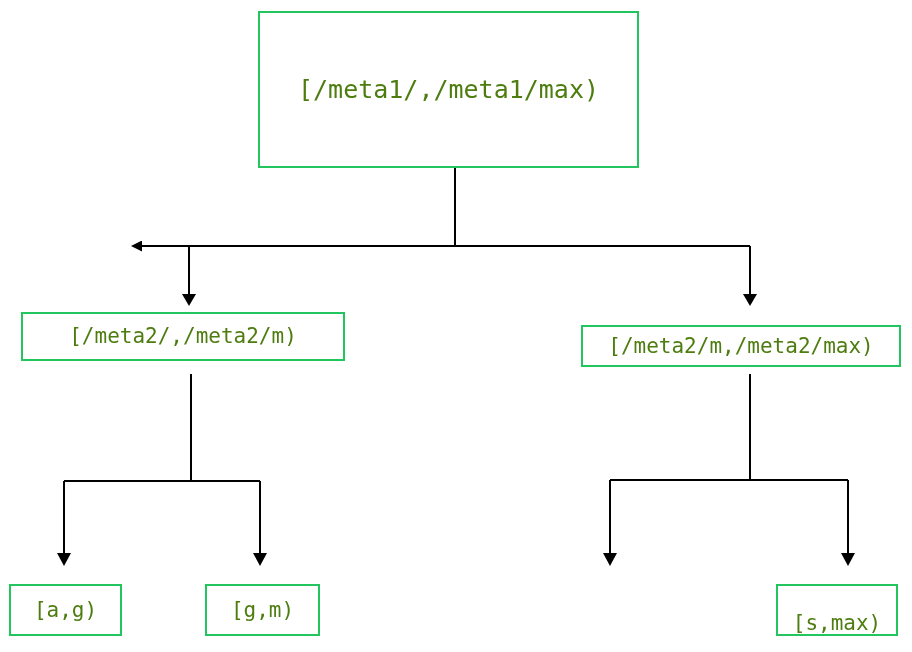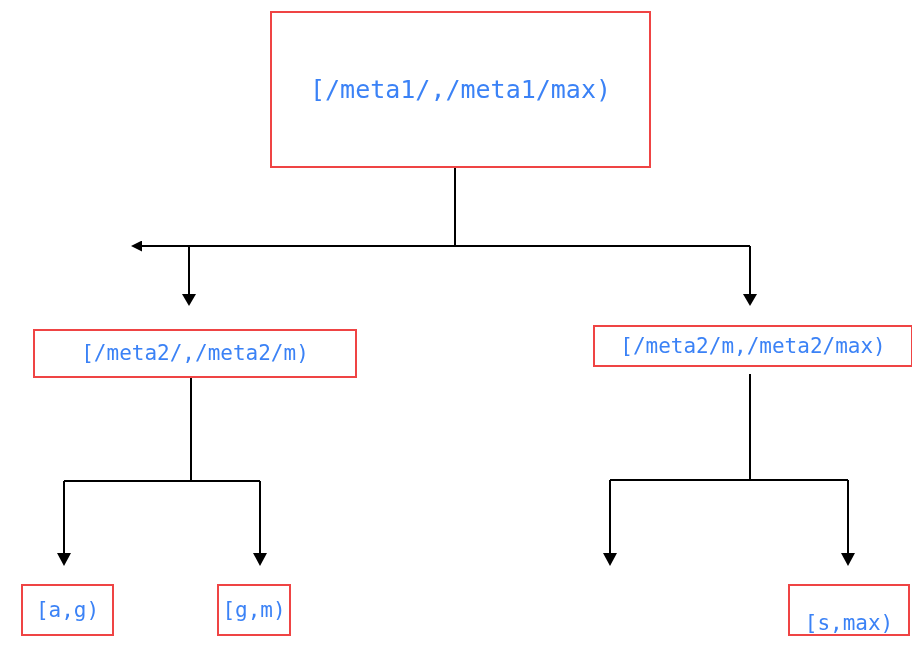--- a/index.html
+++ b/index.html
@@ -12,28 +12,27 @@
     position: relative;
     width: 912px;
     height: 652px;
     background: #ffffff;
     overflow: hidden;
     font-family: "DejaVu Sans Mono", "Liberation Mono", monospace;
   }
   .node {
     position: absolute;
     box-sizing: border-box;
-    border: 2px solid #ef4444;
+    border: 2px solid #22c55e;
     background: #ffffff;
     display: flex;
     align-items: center;
     justify-content: center;
-    color: #3b82f6;
+    color: #4d7c0f;
     white-space: pre;
-    margin-left: 12px;
   }
   .node-label {
     display: block;
     line-height: 1;
     letter-spacing: 0px;
   }
   .node.root      { font-size: 25px; }
   .node.level1    { font-size: 21px; }
   .node.leaf      { font-size: 21px; }
   #edges {
@@ -83,33 +82,33 @@
       <path d="M 848,480 L 848,553" stroke="#000000" stroke-width="2" fill="none"></path>
       <polygon points="603,553 617,553 610,566" fill="#000000"></polygon>
       <polygon points="841,553 855,553 848,566" fill="#000000"></polygon>
     </g>
   </svg>
 
   <div class="node root" style="left:258px; top:11px; width:381px; height:157px;">
     <span class="node-label">[/meta1/,/meta1/max)</span>
   </div>
 
-  <div class="node level1" style="left:21px; top:329px; width:324px; height:49px;">
+  <div class="node level1" style="left:21px; top:312px; width:324px; height:49px;">
     <span class="node-label">[/meta2/,/meta2/m)</span>
   </div>
 
   <div class="node level1" style="left:581px; top:325px; width:320px; height:42px;">
     <span class="node-label">[/meta2/m,/meta2/max)</span>
   </div>
 
-  <div class="node leaf" style="left:9px; top:584px; width:93px; height:52px;">
+  <div class="node leaf" style="left:9px; top:584px; width:113px; height:52px;">
     <span class="node-label">[a,g)</span>
   </div>
 
-  <div class="node leaf" style="left:205px; top:584px; width:74px; height:52px;">
+  <div class="node leaf" style="left:205px; top:584px; width:115px; height:52px;">
     <span class="node-label">[g,m)</span>
   </div>
 
 
   <div class="node leaf" style="left:776px; top:584px; width:122px; height:52px;align-items:flex-end;">
     <span class="node-label">[s,max)</span>
   </div>
 
 </div>
 

